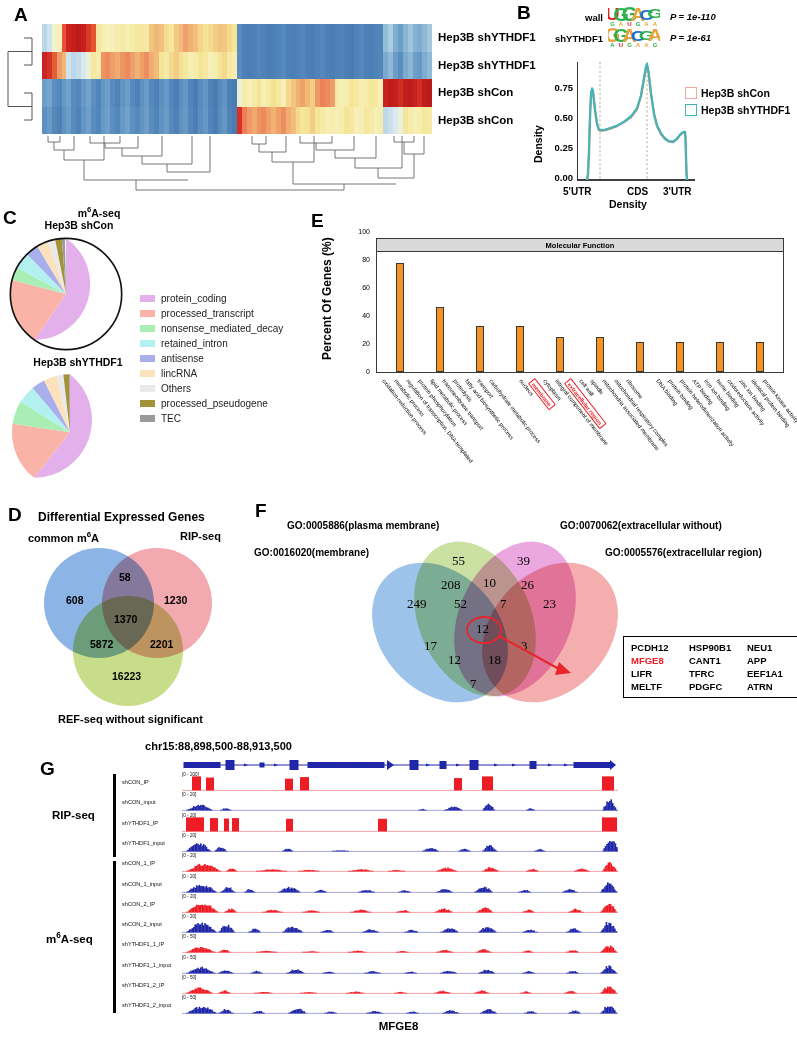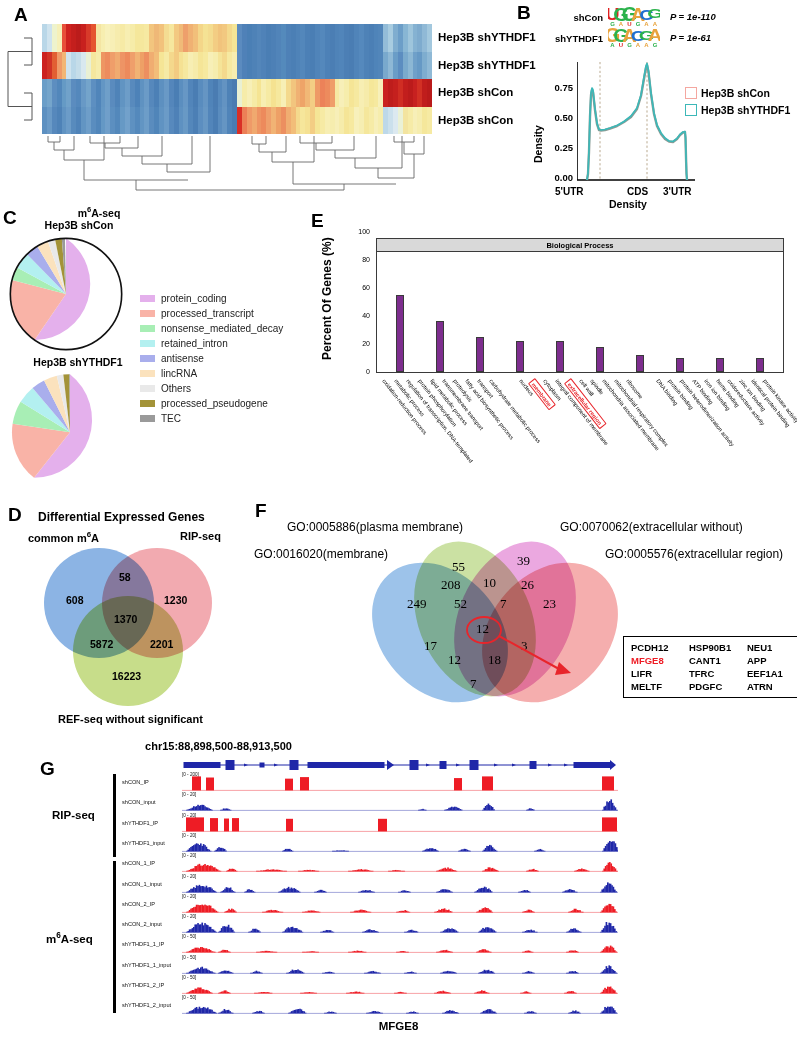--- a/index.html
+++ b/index.html
@@ -69,21 +69,21 @@
 
   
   #panelD { left:0; top:488px; width:300px; height:240px; }
   .venn3-title { position:absolute; font-size:12px; font-weight:bold; white-space:nowrap;}
   .venn3-sub { position:absolute; font-size:11px; font-weight:bold; white-space:nowrap;}
   .venn3-c { position:absolute; border-radius:50%; mix-blend-mode:multiply; }
   .venn3-num { position:absolute; font-size:10.5px; font-weight:bold; white-space:nowrap;}
 
   
   #panelF { left:253px; top:488px; width:544px; height:240px; }
-  .venn4-lab { position:absolute; font-size:12px; font-weight:normal; white-space:nowrap;}
+  .venn4-lab { position:absolute; font-size:10px; font-weight:bold; white-space:nowrap;}
   .venn4-e { position:absolute; border-radius:50%; mix-blend-mode:multiply; }
   .venn4-num { position:absolute; font-size:13px; font-family:"Liberation Serif", serif; white-space:nowrap;}
   .gene-box { position:absolute; border:1.6px solid #000; background:#fff; padding:5px 7px;}
   .gene-grid { display:grid; grid-template-columns: 58px 58px 50px; row-gap:2px;}
   .gene-cell { font-size:9.5px; font-weight:bold; white-space:nowrap;}
   .gene-cell.red { color:#ee1c25; }
 
   
   #panelG { left:0; top:728px; width:797px; height:313px; }
   #g-coord { position:absolute; left:0; top:12px; width:797px; text-align:center;
@@ -473,21 +473,21 @@
     <div class="hm-label">Hep3B shYTHDF1</div>
     <div class="hm-label">Hep3B shYTHDF1</div>
     <div class="hm-label">Hep3B shCon</div>
     <div class="hm-label">Hep3B shCon</div>
   </div>
 </div>
 
 <div class="abs" id="panelB">
   <div class="panel-letter" style="left:4px; top:2px;">B</div>
 
-  <div class="logo-name" style="left:42px; top:12px; width:48px; font-size:9.5px; font-weight:bold;">shCon</div>
+  <div class="logo-name" style="left:42px; top:12px; width:48px; font-size:9.5px; font-weight:bold;">wall</div>
   <svg class="logo-img" style="left:95px; top:5px;" width="52" height="22" viewBox="0 0 52 22">
     <g font-family="Liberation Sans, sans-serif" font-weight="bold" text-anchor="middle">
       <text x="4.5" y="16" font-size="20" fill="#e02020" transform="scale(1,0.78) translate(0,3.5)">U</text>
       <text x="13" y="16" font-size="20" fill="#2bb24c" transform="scale(1,0.95) translate(0,0.6)">G</text>
       <text x="21.5" y="16" font-size="20" fill="#2bb24c" transform="scale(1,1.0)">G</text>
       <text x="30" y="16" font-size="20" fill="#e8a33d" transform="scale(1,0.9) translate(0,1.4)">A</text>
       <text x="38.5" y="16" font-size="20" fill="#1f6fd0" transform="scale(1,0.72) translate(0,4.4)">C</text>
       <text x="47" y="16" font-size="20" fill="#2bb24c" transform="scale(1,0.6) translate(0,6.3)">G</text>
       <text x="4.5" y="21" font-size="6" fill="#2bb24c">G</text>
         <text x="13" y="21" font-size="6" fill="#e8a33d">A</text>
@@ -531,21 +531,21 @@
       <line x1="0" y1="118" x2="-4" y2="118" stroke="#000" stroke-width="1.6"></line>
       <line x1="0" y1="88.5" x2="-4" y2="88.5" stroke="#000" stroke-width="1.6"></line>
       <line x1="0" y1="59" x2="-4" y2="59" stroke="#000" stroke-width="1.6"></line>
       <line x1="0" y1="29.5" x2="-4" y2="29.5" stroke="#000" stroke-width="1.6"></line>
       <line x1="23" y1="0" x2="23" y2="118" stroke="#b9a98f" stroke-width="1" stroke-dasharray="2.2,2.2"></line>
       <line x1="70" y1="0" x2="70" y2="118" stroke="#b9a98f" stroke-width="1" stroke-dasharray="2.2,2.2"></line>
       <path d="M10,118 L11,112 L12,90 L13,55 L14,33 L15,28 L16,30 L18,48 L20,62 L22,68 L24,68.5 L28,68 L33,66.5 L40,64 L47,60 L54,55 L60,47 L64,34 L67,17 L69,6 L70,3 L71.5,10 L74,32 L77,52 L80,64 L84,72 L88,77 L92,79.5 L96,80 L100,77 L103,73 L106,70.5 L108,70 L108.5,76 L109,95 L109.5,112 L110,118" fill="none" stroke="#8f9a93" stroke-width="2.4" stroke-linejoin="round"></path>
       <path d="M10,118 L11,111 L12,88 L13,53 L14,31 L15,26 L16,28 L18,47 L20,61 L22,67.5 L24,68 L28,67.5 L33,66 L40,63.5 L47,59.5 L54,54 L60,46 L64,33 L67,15 L69,4 L70,1.5 L71.5,9 L74,31 L77,51 L80,63 L84,71 L88,76 L92,79 L96,79.5 L100,76.5 L103,72.5 L106,70 L108,69.5 L108.5,75 L109,94 L109.5,111 L110,118" fill="none" stroke="#3cb8b8" stroke-width="1.7" stroke-linejoin="round"></path>
     </svg>
 
-    <div class="dens-xtick" style="left:24px; top:128px;">5'UTR</div>
+    <div class="dens-xtick" style="left:32px; top:128px;">5'UTR</div>
     <div class="dens-xtick" style="left:96px; top:128px;">CDS</div>
     <div class="dens-xtick" style="left:132px; top:128px;">3'UTR</div>
     <div class="dens-xtick" style="left:78px; top:140px; font-size:10.5px;">Density</div>
   </div>
 
   <div class="abs" style="left:172px; top:85px;">
     <div style="position:relative; height:17px;">
       <span class="legend-sq" style="left:0; top:2px; border:1.6px solid #f4a7a0;"></span>
       <span class="dens-legend-item" style="left:16px; top:2px;">Hep3B shCon</span>
     </div>
@@ -644,33 +644,33 @@
       <div class="go-ytick" style="left: 0px; top: 108px;">20</div>
       <div class="go-ytick" style="left: 0px; top: 80px;">40</div>
       <div class="go-ytick" style="left: 0px; top: 52px;">60</div>
       <div class="go-ytick" style="left: 0px; top: 24px;">80</div>
       <div class="go-ytick" style="left: 0px; top: -4px;">100</div>
     </div>
 
   <div class="goplot" id="go-facets">
       <div class="go-facet">
         <div class="go-facet-strip">
-          <span>Biological Process</span>
+          <span>Molecular Function</span>
         </div>
         <div class="go-bars">
-          <div class="go-bar" title="oxidation-reduction process: 64%" style="height: 64%; background: rgb(125, 46, 142); border: 0.5px solid rgb(58, 58, 58);"></div>
-          <div class="go-bar" title="metabolic process: 42.5%" style="height: 42.5%; background: rgb(125, 46, 142); border: 0.5px solid rgb(58, 58, 58);"></div>
-          <div class="go-bar" title="regulation of transcription, DNA-templated: 29%" style="height: 29%; background: rgb(125, 46, 142); border: 0.5px solid rgb(58, 58, 58);"></div>
-          <div class="go-bar" title="protein phosphorylation: 25.5%" style="height: 25.5%; background: rgb(125, 46, 142); border: 0.5px solid rgb(58, 58, 58);"></div>
-          <div class="go-bar" title="lipid metabolic process: 25.5%" style="height: 25.5%; background: rgb(125, 46, 142); border: 0.5px solid rgb(58, 58, 58);"></div>
-          <div class="go-bar" title="transmembrane transport: 21%" style="height: 21%; background: rgb(125, 46, 142); border: 0.5px solid rgb(58, 58, 58);"></div>
-          <div class="go-bar" title="proteolysis: 14%" style="height: 14%; background: rgb(125, 46, 142); border: 0.5px solid rgb(58, 58, 58);"></div>
-          <div class="go-bar" title="fatty acid biosynthetic process: 12%" style="height: 12%; background: rgb(125, 46, 142); border: 0.5px solid rgb(58, 58, 58);"></div>
-          <div class="go-bar" title="transport: 12%" style="height: 12%; background: rgb(125, 46, 142); border: 0.5px solid rgb(58, 58, 58);"></div>
-          <div class="go-bar" title="carbohydrate metabolic process: 12%" style="height: 12%; background: rgb(125, 46, 142); border: 0.5px solid rgb(58, 58, 58);"></div>
+          <div class="go-bar" title="DNA binding: 91%" style="height: 91%; background: rgb(247, 145, 34); border: 0.5px solid rgb(58, 58, 58);"></div>
+          <div class="go-bar" title="protein binding: 54%" style="height: 54%; background: rgb(247, 145, 34); border: 0.5px solid rgb(58, 58, 58);"></div>
+          <div class="go-bar" title="protein heterodimerization activity: 38.5%" style="height: 38.5%; background: rgb(247, 145, 34); border: 0.5px solid rgb(58, 58, 58);"></div>
+          <div class="go-bar" title="ATP binding: 38.5%" style="height: 38.5%; background: rgb(247, 145, 34); border: 0.5px solid rgb(58, 58, 58);"></div>
+          <div class="go-bar" title="iron ion binding: 29%" style="height: 29%; background: rgb(247, 145, 34); border: 0.5px solid rgb(58, 58, 58);"></div>
+          <div class="go-bar" title="heme binding: 29%" style="height: 29%; background: rgb(247, 145, 34); border: 0.5px solid rgb(58, 58, 58);"></div>
+          <div class="go-bar" title="oxidoreductase activity: 25%" style="height: 25%; background: rgb(247, 145, 34); border: 0.5px solid rgb(58, 58, 58);"></div>
+          <div class="go-bar" title="zinc ion binding: 25%" style="height: 25%; background: rgb(247, 145, 34); border: 0.5px solid rgb(58, 58, 58);"></div>
+          <div class="go-bar" title="identical protein binding: 25%" style="height: 25%; background: rgb(247, 145, 34); border: 0.5px solid rgb(58, 58, 58);"></div>
+          <div class="go-bar" title="protein kinase activity: 25%" style="height: 25%; background: rgb(247, 145, 34); border: 0.5px solid rgb(58, 58, 58);"></div>
         </div>
       </div>
     </div>
   <div class="go-xlabels" id="go-xlabels" style="left:66px; top:166px; width:410px; height:100px;">
       <div class="go-xlabel" style="left: 10px; top: 2px;">oxidation-reduction process</div>
       <div class="go-xlabel" style="left: 21.9px; top: 2px;">metabolic process</div>
       <div class="go-xlabel" style="left: 33.8px; top: 2px;">regulation of transcription, DNA-templated</div>
       <div class="go-xlabel" style="left: 45.7px; top: 2px;">protein phosphorylation</div>
       <div class="go-xlabel" style="left: 57.6px; top: 2px;">lipid metabolic process</div>
       <div class="go-xlabel" style="left: 69.5px; top: 2px;">transmembrane transport</div>
@@ -729,21 +729,21 @@
   <div class="venn4-lab" style="left:307px; top:32px;">GO:0070062(extracellular without)</div>
   <div class="venn4-lab" style="left:1px; top:59px;">GO:0016020(membrane)</div>
   <div class="venn4-lab" style="left:352px; top:59px;">GO:0005576(extracellular region)</div>
 
   <div class="abs" style="left:110px; top:42px; width:260px; height:190px; isolation:isolate;">
     <div class="venn4-e" style="left:18px;  top:25px; width:118px; height:155px; background:#9dc3ea; transform:rotate(-42deg);"></div>
     <div class="venn4-e" style="left:56px;  top:8px;  width:112px; height:162px; background:#cbe1a3; transform:rotate(-24deg);"></div>
     <div class="venn4-e" style="left:96px;  top:8px;  width:112px; height:162px; background:#eba8e0; transform:rotate(24deg);"></div>
     <div class="venn4-e" style="left:128px; top:25px; width:118px; height:155px; background:#f5aeae; transform:rotate(42deg);"></div>
 
-    <span class="venn4-num" style="left:89px;  top:29px;">55</span>
+    <span class="venn4-num" style="left:89px;  top:23px;">55</span>
     <span class="venn4-num" style="left:154px; top:23px;">39</span>
     <span class="venn4-num" style="left:78px;  top:47px;">208</span>
     <span class="venn4-num" style="left:120px; top:45px;">10</span>
     <span class="venn4-num" style="left:158px; top:47px;">26</span>
     <span class="venn4-num" style="left:44px;  top:66px;">249</span>
     <span class="venn4-num" style="left:91px;  top:66px;">52</span>
     <span class="venn4-num" style="left:137px; top:66px;">7</span>
     <span class="venn4-num" style="left:180px; top:66px;">23</span>
     <span class="venn4-num" style="left:113px; top:91px;">12</span>
     <span class="venn4-num" style="left:61px;  top:108px;">17</span>

